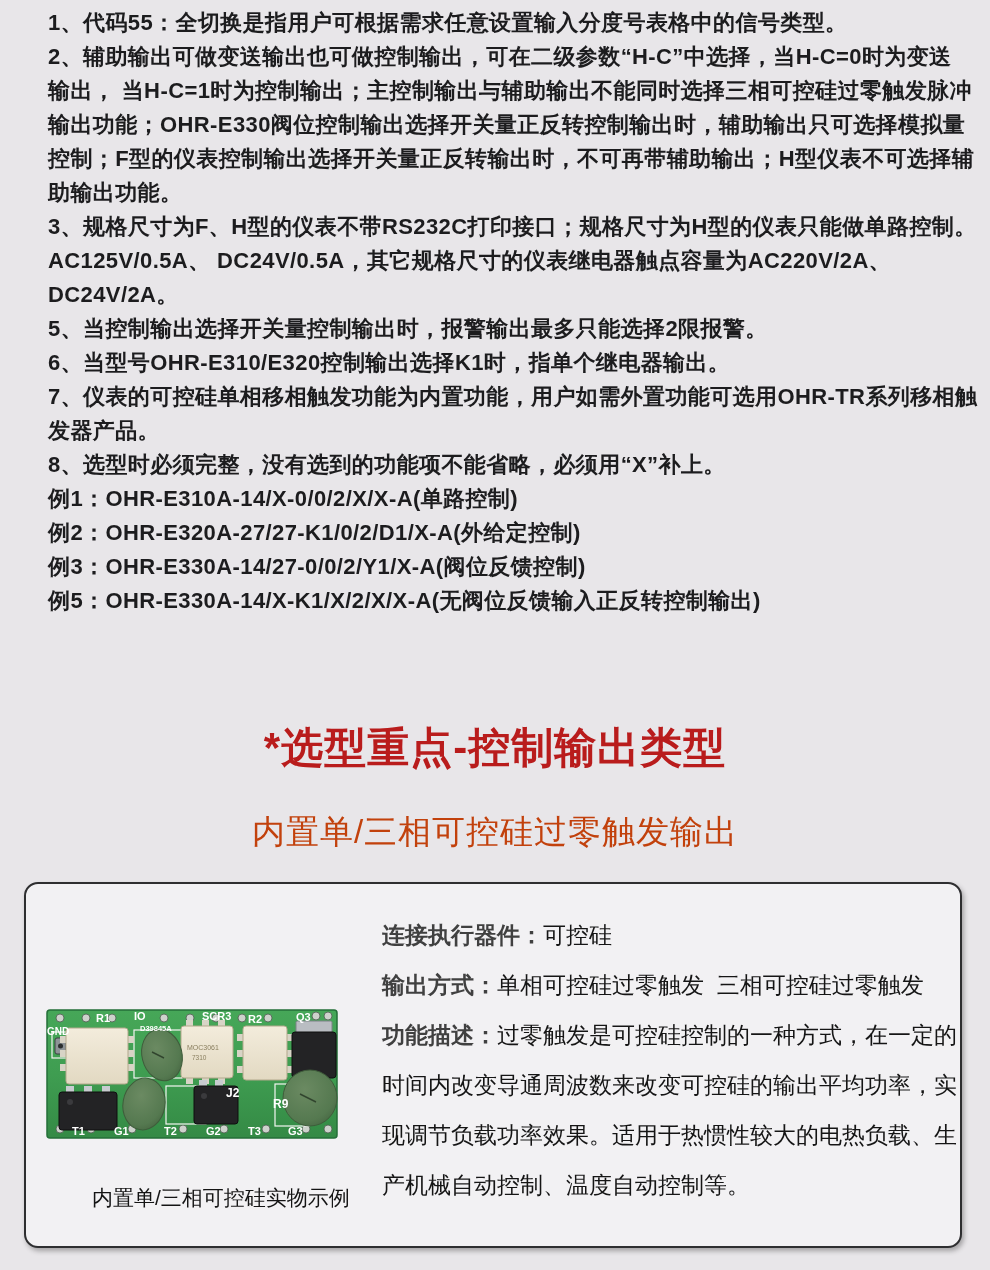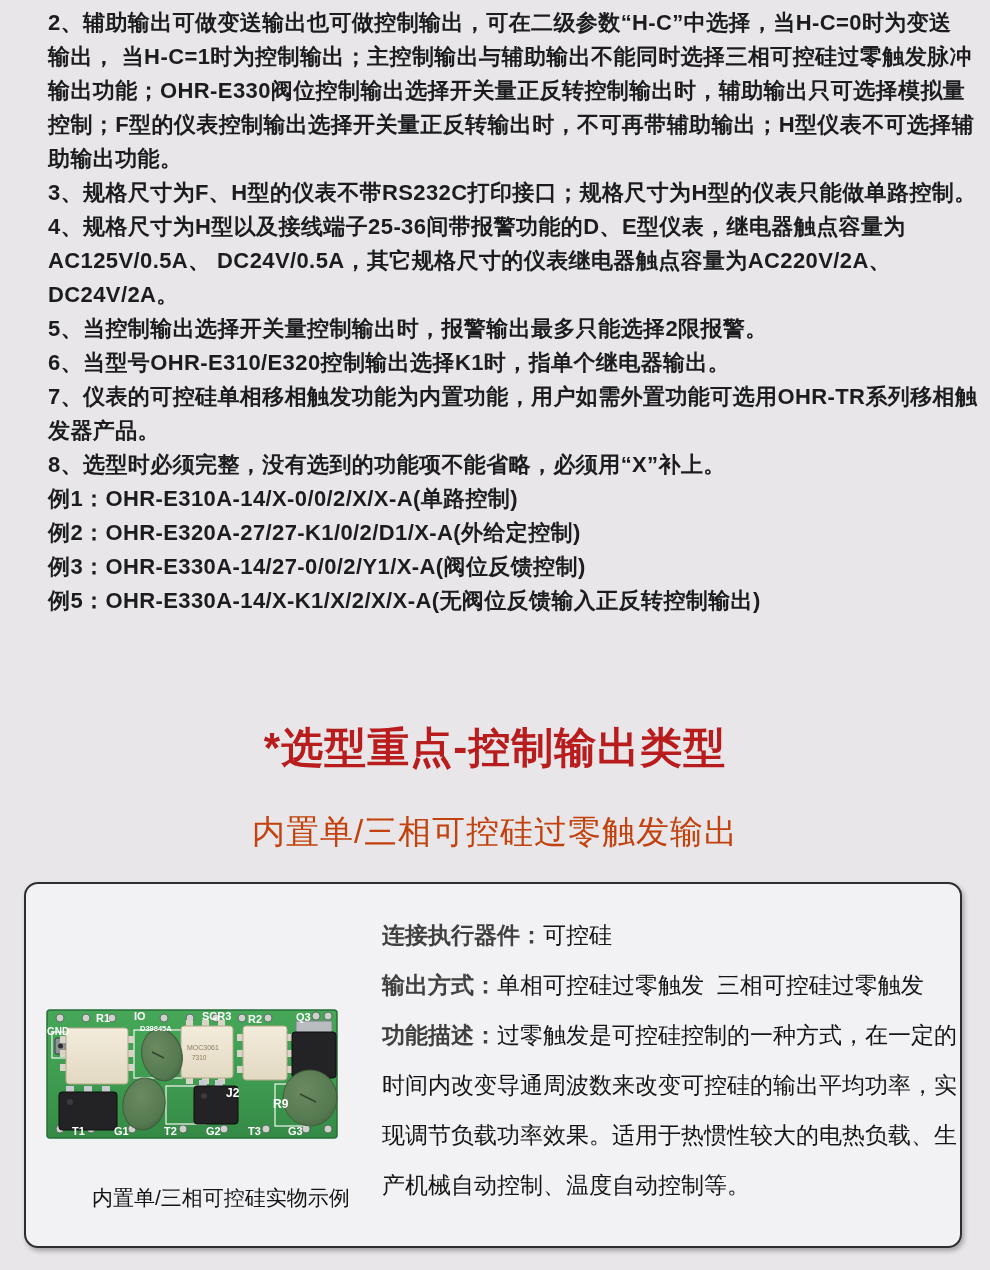--- a/index.html
+++ b/index.html
@@ -40,27 +40,27 @@
     font-size:23px;line-height:50px;font-weight:500;color:#151515;
   }
   .spec-label{font-weight:700;color:#404040;}
   .spec-val{white-space:pre-wrap;}
   .pcb-label{font-family:"Liberation Sans","DejaVu Sans",sans-serif;font-weight:bold;fill:#ffffff;}
 </style>
 </head>
 <body>
 
 <div class="notes">
+  <div class="note-line">1、代码55：全切换是指用户可根据需求任意设置输入分度号表格中的信号类型。</div>
   <div class="note-line">2、辅助输出可做变送输出也可做控制输出，可在二级参数“H-C”中选择，当H-C=0时为变送</div>
   <div class="note-line">输出， 当H-C=1时为控制输出；主控制输出与辅助输出不能同时选择三相可控硅过零触发脉冲</div>
   <div class="note-line">输出功能；OHR-E330阀位控制输出选择开关量正反转控制输出时，辅助输出只可选择模拟量</div>
   <div class="note-line">控制；F型的仪表控制输出选择开关量正反转输出时，不可再带辅助输出；H型仪表不可选择辅</div>
   <div class="note-line">助输出功能。</div>
   <div class="note-line">3、规格尺寸为F、H型的仪表不带RS232C打印接口；规格尺寸为H型的仪表只能做单路控制。</div>
-  <div class="note-line">4、规格尺寸为H型以及接线端子25-36间带报警功能的D、E型仪表，继电器触点容量为</div>
   <div class="note-line">AC125V/0.5A、 DC24V/0.5A，其它规格尺寸的仪表继电器触点容量为AC220V/2A、</div>
   <div class="note-line">DC24V/2A。</div>
   <div class="note-line">5、当控制输出选择开关量控制输出时，报警输出最多只能选择2限报警。</div>
   <div class="note-line">6、当型号OHR-E310/E320控制输出选择K1时，指单个继电器输出。</div>
   <div class="note-line">7、仪表的可控硅单相移相触发功能为内置功能，用户如需外置功能可选用OHR-TR系列移相触</div>
   <div class="note-line">发器产品。</div>
   <div class="note-line">8、选型时必须完整，没有选到的功能项不能省略，必须用“X”补上。</div>
   <div class="note-line">例1：OHR-E310A-14/X-0/0/2/X/X-A(单路控制)</div>
   <div class="note-line">例2：OHR-E320A-27/27-K1/0/2/D1/X-A(外给定控制)</div>
   <div class="note-line">例3：OHR-E330A-14/27-0/0/2/Y1/X-A(阀位反馈控制)</div>

